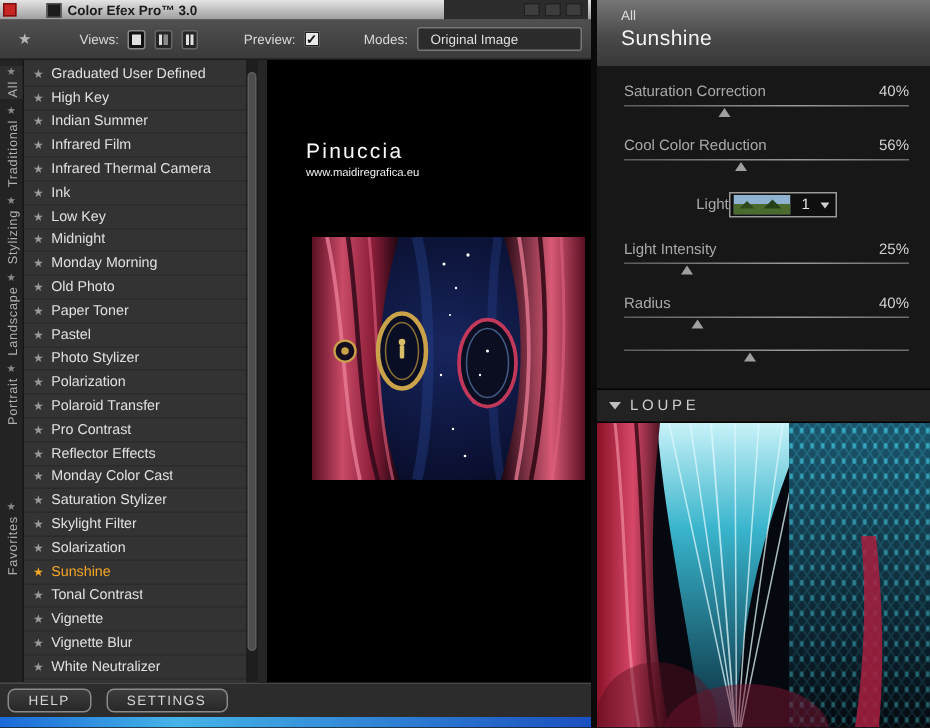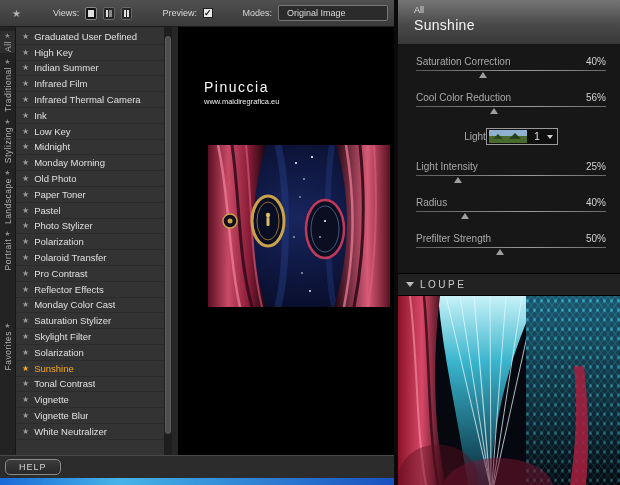--- a/index.html
+++ b/index.html
@@ -93,20 +93,30 @@
   .loupe-img { flex:1; min-height:0; }
   .loupe-img svg { display:block; width:100%; height:100%; }
 </style>
 </head>
 <body>
 
 <div class="screen">
 
   <div class="left-window">
 
+    <div class="titlebar">
+      <span class="app-icon"></span>
+      <span class="plugin-icon"></span>
+      <span class="title-text">Color Efex Pro™ 3.0</span>
+      <span class="titlebar-dark">
+        <span class="win-btn"></span>
+        <span class="win-btn"></span>
+        <span class="win-btn"></span>
+      </span>
+    </div>
 
     <div class="toolbar">
       <span class="tb-star">★</span>
       <span class="tb-label views">Views:</span>
       <span class="vb active">
           <span class="vb-pane"></span>
         </span>
       <span class="vb">
           <span class="vb-pane"></span>
           <span class="vb-pane dim"></span>
@@ -321,20 +331,21 @@
             <path d="M138,0 C148,60 146,110 136,162" stroke="#e87c96" stroke-width="2.5" fill="none" opacity="0.75"></path>
             <path d="M152,0 C158,60 156,112 146,162" stroke="#2a0612" stroke-width="3" fill="none" opacity="0.85"></path>
             <path d="M166,0 C170,60 168,112 160,162" stroke="#e06080" stroke-width="2" fill="none" opacity="0.6"></path>
           </svg>
         </div>
       </div>
     </div>
 
     <div class="bottom-bar">
       <button class="bottom-btn">HELP</button>
+      <button class="bottom-btn">SETTINGS</button>
     </div>
     <div class="blue-strip"></div>
   </div>
 
   <div class="gap"></div>
 
   <div class="right-panel">
     <div class="panel-header">
       <div class="panel-cat">All</div>
       <div class="panel-filter">Sunshine</div>
@@ -390,24 +401,20 @@
           <div class="ctl-row">
             <span class="ctl-label">Radius</span>
             <span class="ctl-value">40%</span>
           </div>
           <div class="ctl-track">
             <div class="ctl-line"></div>
             <div class="ctl-thumb" style="left: calc(26% - 4px);"></div>
           </div>
         </div>
         <div class="ctl">
-          <div class="ctl-row">
-            <span class="ctl-label">Prefilter Strength</span>
-            <span class="ctl-value">50%</span>
-          </div>
           <div class="ctl-track">
             <div class="ctl-line"></div>
             <div class="ctl-thumb" style="left: calc(44% - 4px);"></div>
           </div>
         </div>
       </div>
 
     <div class="loupe-header">
       <span class="loupe-arrow"></span>
       <span>LOUPE</span>

